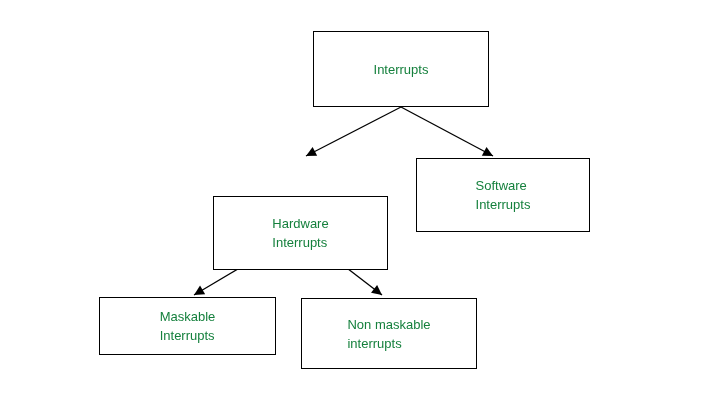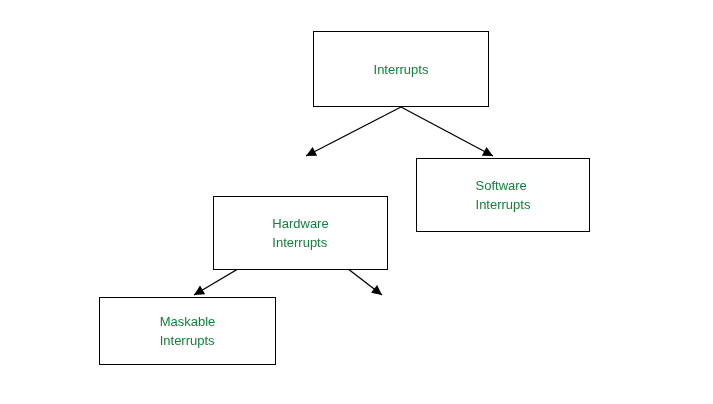--- a/index.html
+++ b/index.html
@@ -34,21 +34,21 @@
   }
   .node-label {
     text-align: left;
     font-size: 13px;
     line-height: 19px;
     color: #15803d;
   }
   .node-interrupts            { left: 313px; top:  31px; width: 176px; height: 76px; }
   .node-hardware-interrupts   { left: 213px; top: 158px; width: 175px; height: 74px; margin-top: 38px; }
   .node-software-interrupts   { left: 416px; top: 158px; width: 174px; height: 74px; }
-  .node-maskable-interrupts   { left:  99px; top: 297px; width: 177px; height: 68px; }
+  .node-maskable-interrupts   { left:  99px; top: 297px; width: 177px; height: 58px; }
   .node-nonmaskable-interrupts{ left: 301px; top: 298px; width: 176px; height: 71px; }
   .edge {
     stroke: #000000;
     stroke-width: 1.3;
     fill: none;
   }
 </style>
 </head>
 <body>
 
@@ -86,14 +86,20 @@
     </div>
   </div>
 
   <div class="node node-maskable-interrupts">
     <div class="node-label">
       <div>Maskable</div>
       <div>Interrupts</div>
     </div>
   </div>
 
+  <div class="node node-nonmaskable-interrupts">
+    <div class="node-label">
+      <div>Non maskable</div>
+      <div>interrupts</div>
+    </div>
+  </div>
 
 </div>
 
 </body></html>

